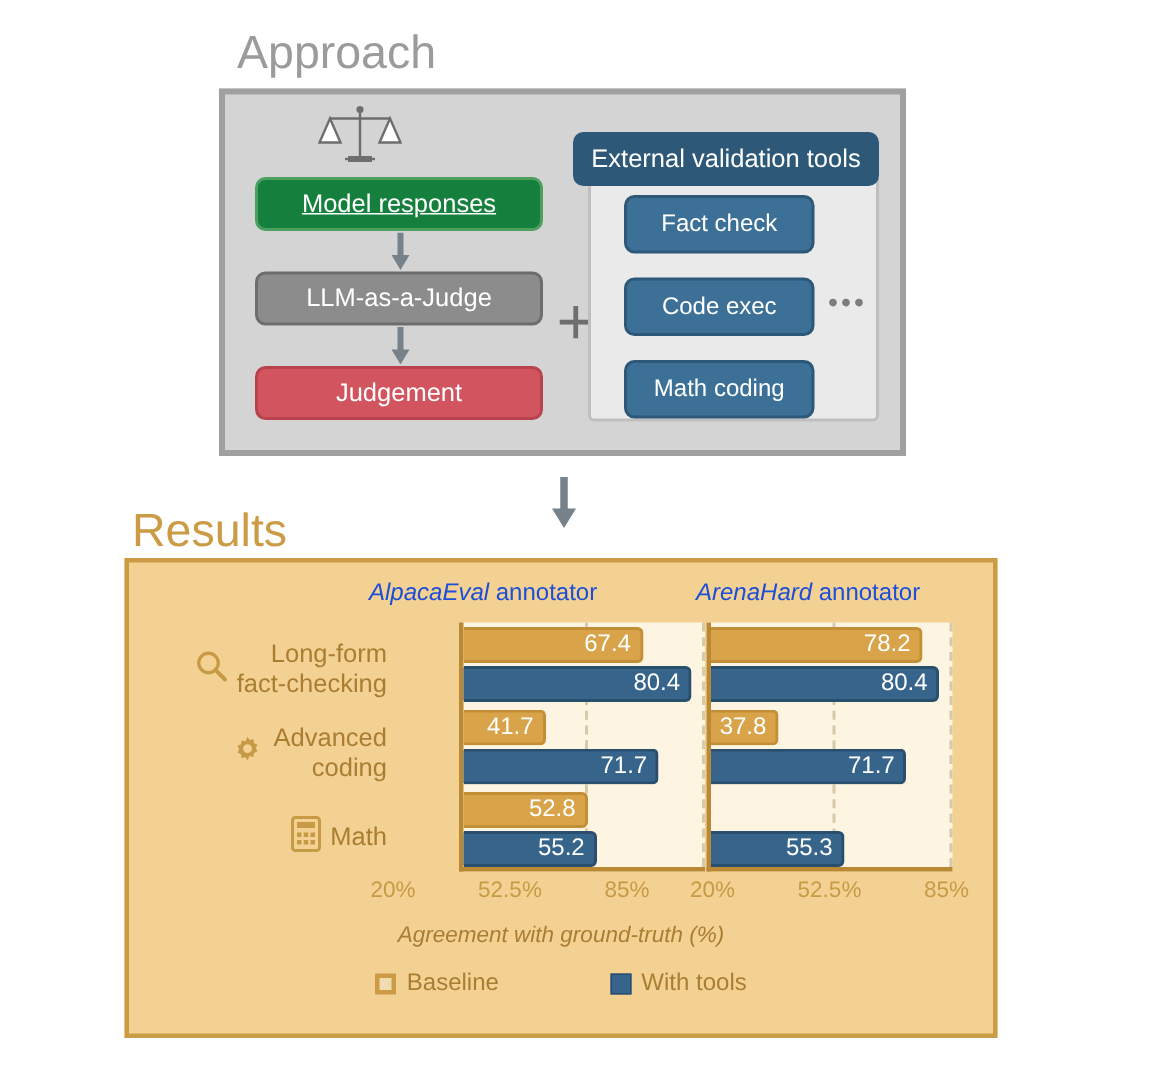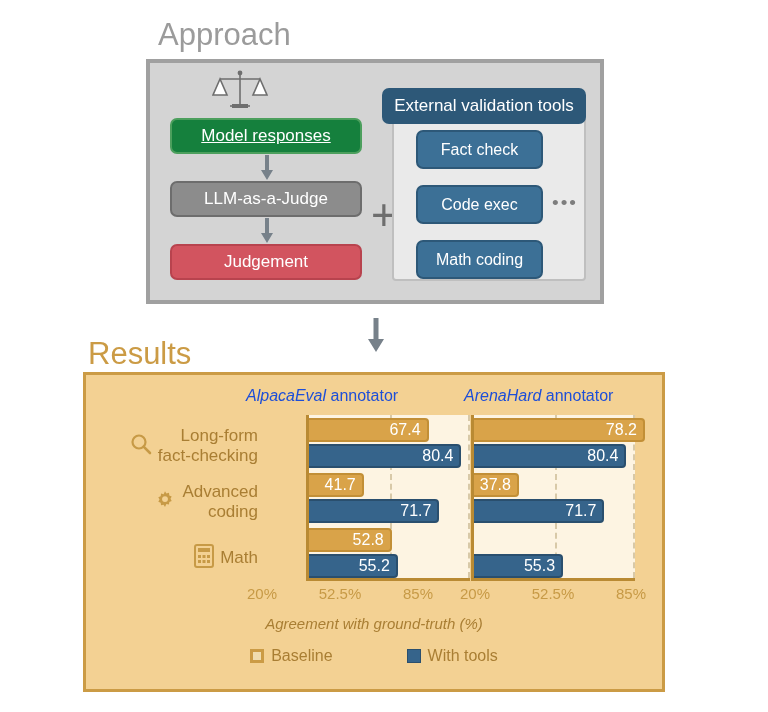--- a/index.html
+++ b/index.html
@@ -394,21 +394,21 @@
         <span class="bar-value">52.8</span>
       </div>
       <div class="bar bar-tools" style="left: 0px; width: 88.8123px; top: 139.333px;">
         <span class="bar-value">55.2</span>
       </div>
     </div>
 
   <div class="plot-area" id="plot-right">
     <div class="gridline grid-mid"></div>
     <div class="gridline grid-max"></div>
-  <div class="bar bar-baseline" style="left: 0px; width: 171px; top: 2.66667px;">
+  <div class="bar bar-baseline" style="left: 0px; width: 141px; top: 2.66667px;">
         <span class="bar-value">78.2</span>
       </div>
       <div class="bar bar-tools" style="left: 0px; width: 152.394px; top: 28.6667px;">
         <span class="bar-value">80.4</span>
       </div>
       <div class="bar bar-baseline" style="left: 0px; width: 44.9108px; top: 58px;">
         <span class="bar-value">37.8</span>
       </div>
       <div class="bar bar-tools" style="left: 0px; width: 130.443px; top: 84px;">
         <span class="bar-value">71.7</span>

